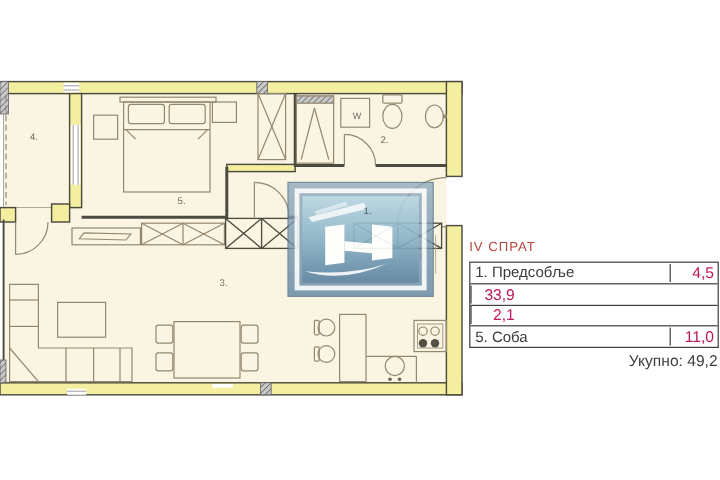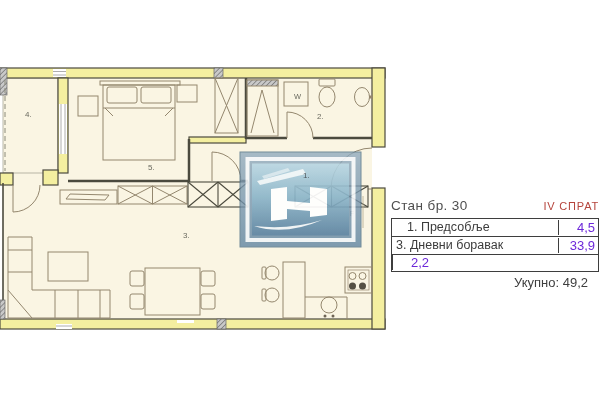--- a/index.html
+++ b/index.html
@@ -6,25 +6,25 @@
   .canvas{position:relative;width:600px;height:400px;background:#ffffff;overflow:hidden;
           font-family:"Liberation Sans",sans-serif;}
   .plan-svg{position:absolute;left:0;top:0;}
   
   .panel{position:absolute;left:391px;top:197px;width:208px;}
   .panel-head{display:flex;justify-content:space-between;align-items:flex-end;height:16px;}
   .apt-title{font-size:13.5px;color:#4f4f4f;letter-spacing:.4px;}
   .floor-tag{font-size:11px;color:#b5443c;letter-spacing:.8px;padding-bottom:1px;}
   .area-table{margin-top:5px;border:1.6px solid #3e3e3e;background:#fff;}
   .trow{display:flex;height:16.8px;align-items:center;border-top:1.3px solid #3e3e3e;}
-  .trow:first-child{border-top:none;margin-left:11px;}
+  .trow:first-child{border-top:none;}
   .tlbl{flex:1;padding-left:4px;font-size:12.5px;color:#3c3c3c;white-space:nowrap;}
   .tval{width:36px;border-left:1.4px solid #3e3e3e;text-align:right;padding-right:3px;
-        font-size:13px;color:#6d28d9;}
-  .total-line{margin-top:3px;text-align:right;font-size:13px;color:#3e3e3e;padding-right:11px;}
+        font-size:13px;color:#be185d;}
+  .total-line{margin-top:3px;text-align:right;font-size:13px;color:#3e3e3e;padding-right:1px;}
 </style>
 </head>
 <body>
 
 <div class="canvas">
 
   <svg class="plan-svg" width="600" height="400" viewBox="0 0 600 400">
     <defs>
       <pattern id="hatch" width="3.5" height="3.5" patternUnits="userSpaceOnUse" patternTransform="rotate(45)">
         <rect width="3.5" height="3.5" fill="#c9c9c9"></rect>
@@ -227,32 +227,34 @@
         <polygon points="310,187 327,189 327,215 310,217"></polygon>
         <polygon points="287,201 310,203 310,211 287,209"></polygon>
         <path d="M254,226 Q285,236 322,220 Q290,230 254,226 Z" opacity="0.9"></path>
       </g>
       <text x="303" y="178" font-size="8" fill="#3f4a52" font-family="Liberation Sans, sans-serif">1.</text>
     </g>
   </svg>
 
   <div class="panel">
     <div class="panel-head">
-      <span class="apt-title">Стан бр. 30</span>
       <span class="floor-tag">IV СПРАТ</span>
     </div>
     <div class="area-table">
       <div class="trow">
         <span class="tlbl">1. Предсобље</span>
         <span class="tval">4,5</span>
       </div>
       <div class="trow">
-        <span class="tlbl">3. Дневни боравак</span>
         <span class="tval">33,9</span>
       </div>
       <div class="trow">
-        <span class="tval">2,2</span>
+        <span class="tval">2,1</span>
+      </div>
+      <div class="trow">
+        <span class="tlbl">5. Соба</span>
+        <span class="tval">11,0</span>
       </div>
     </div>
     <div class="total-line">Укупно: 49,2</div>
   </div>
 
 </div>
 
 </body></html>

